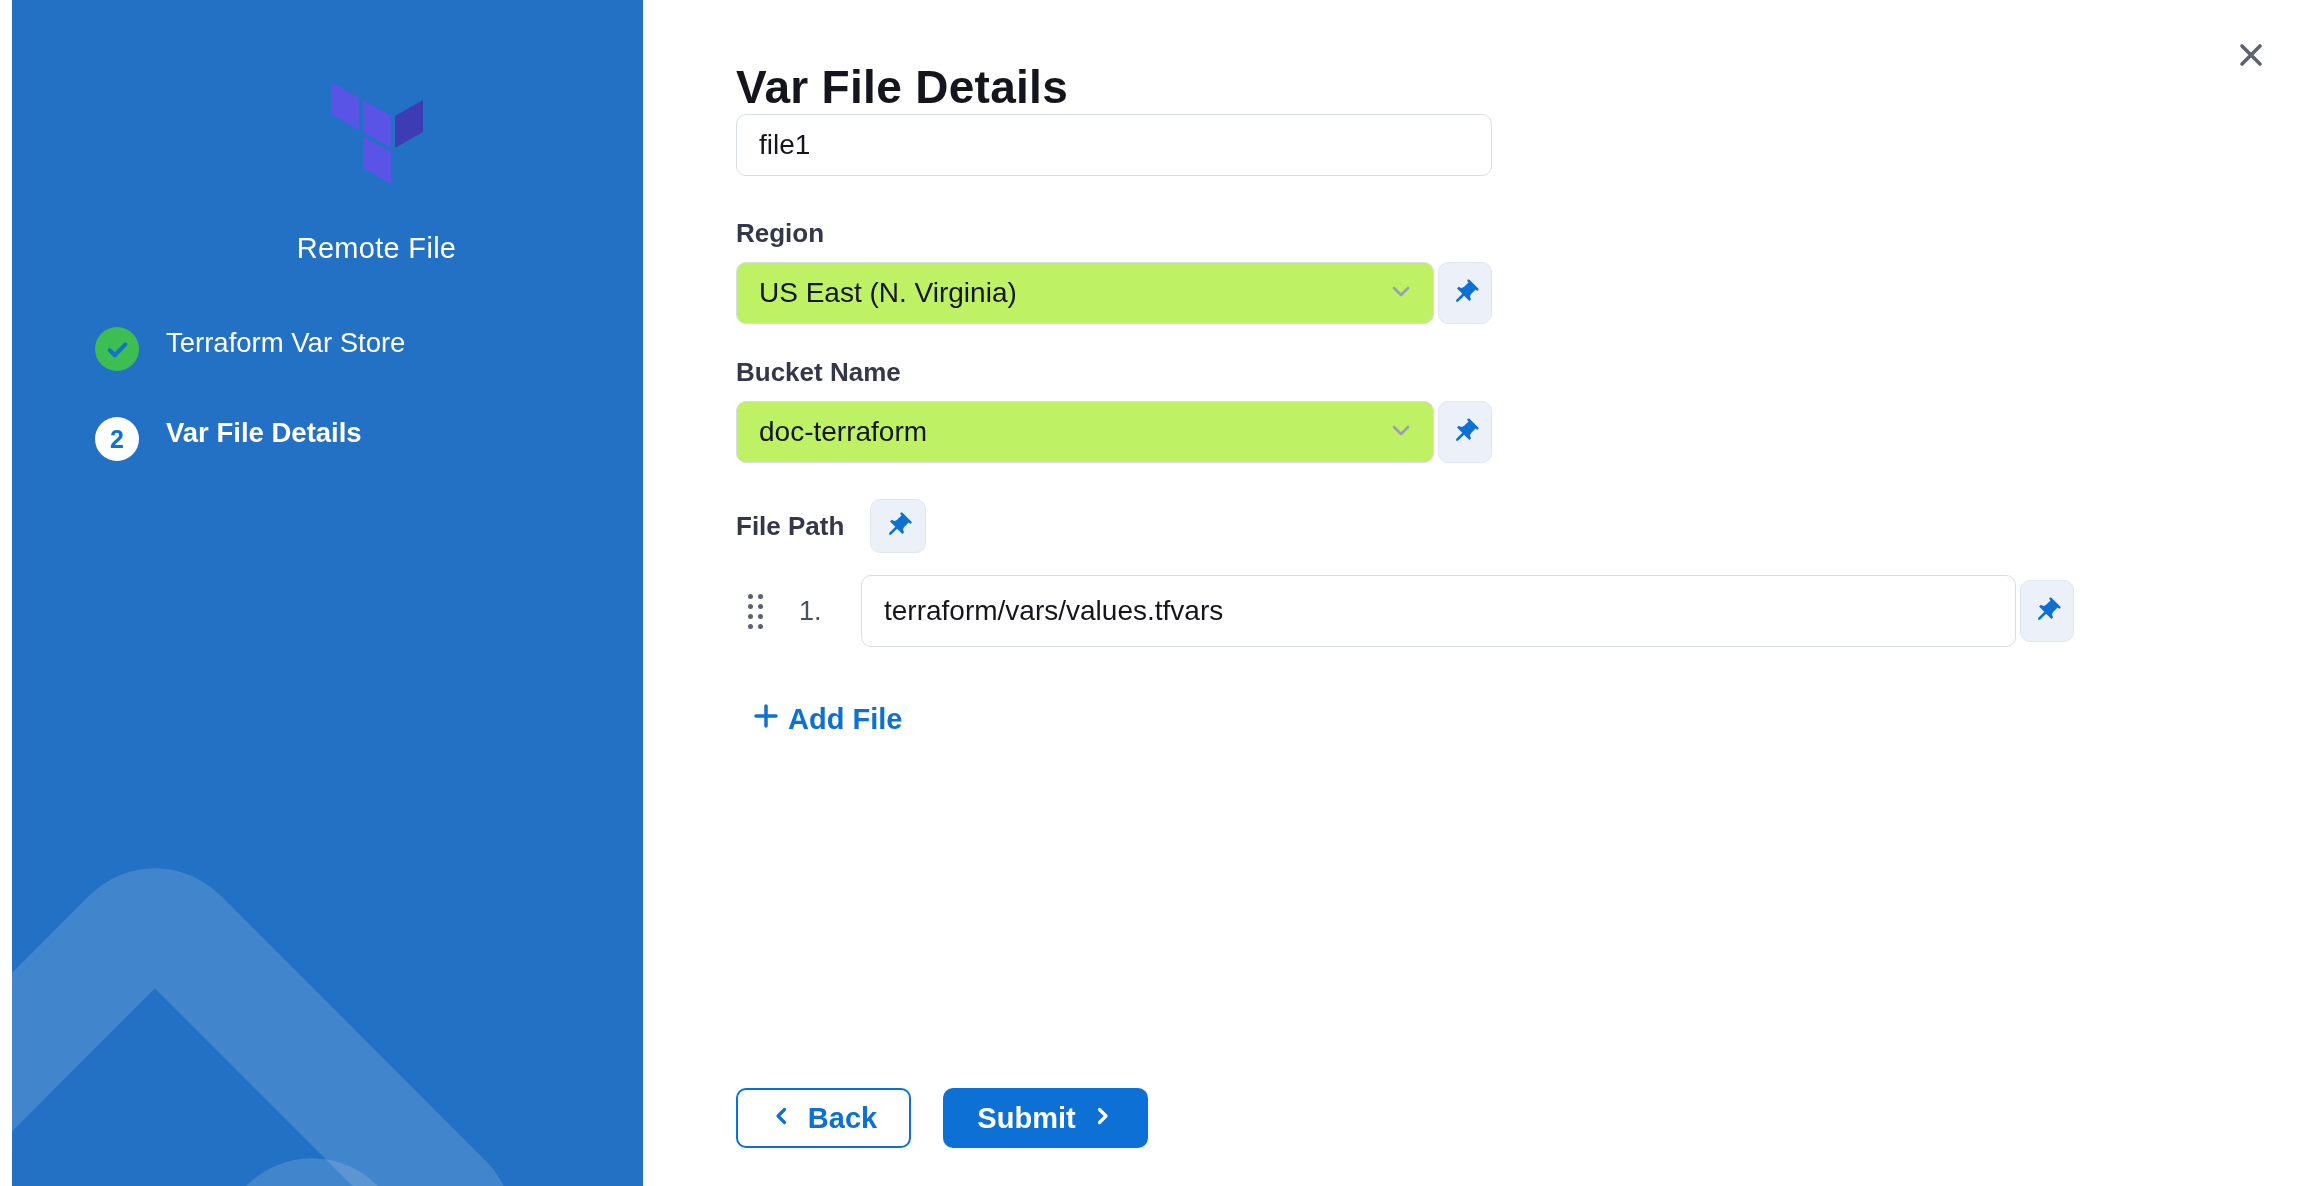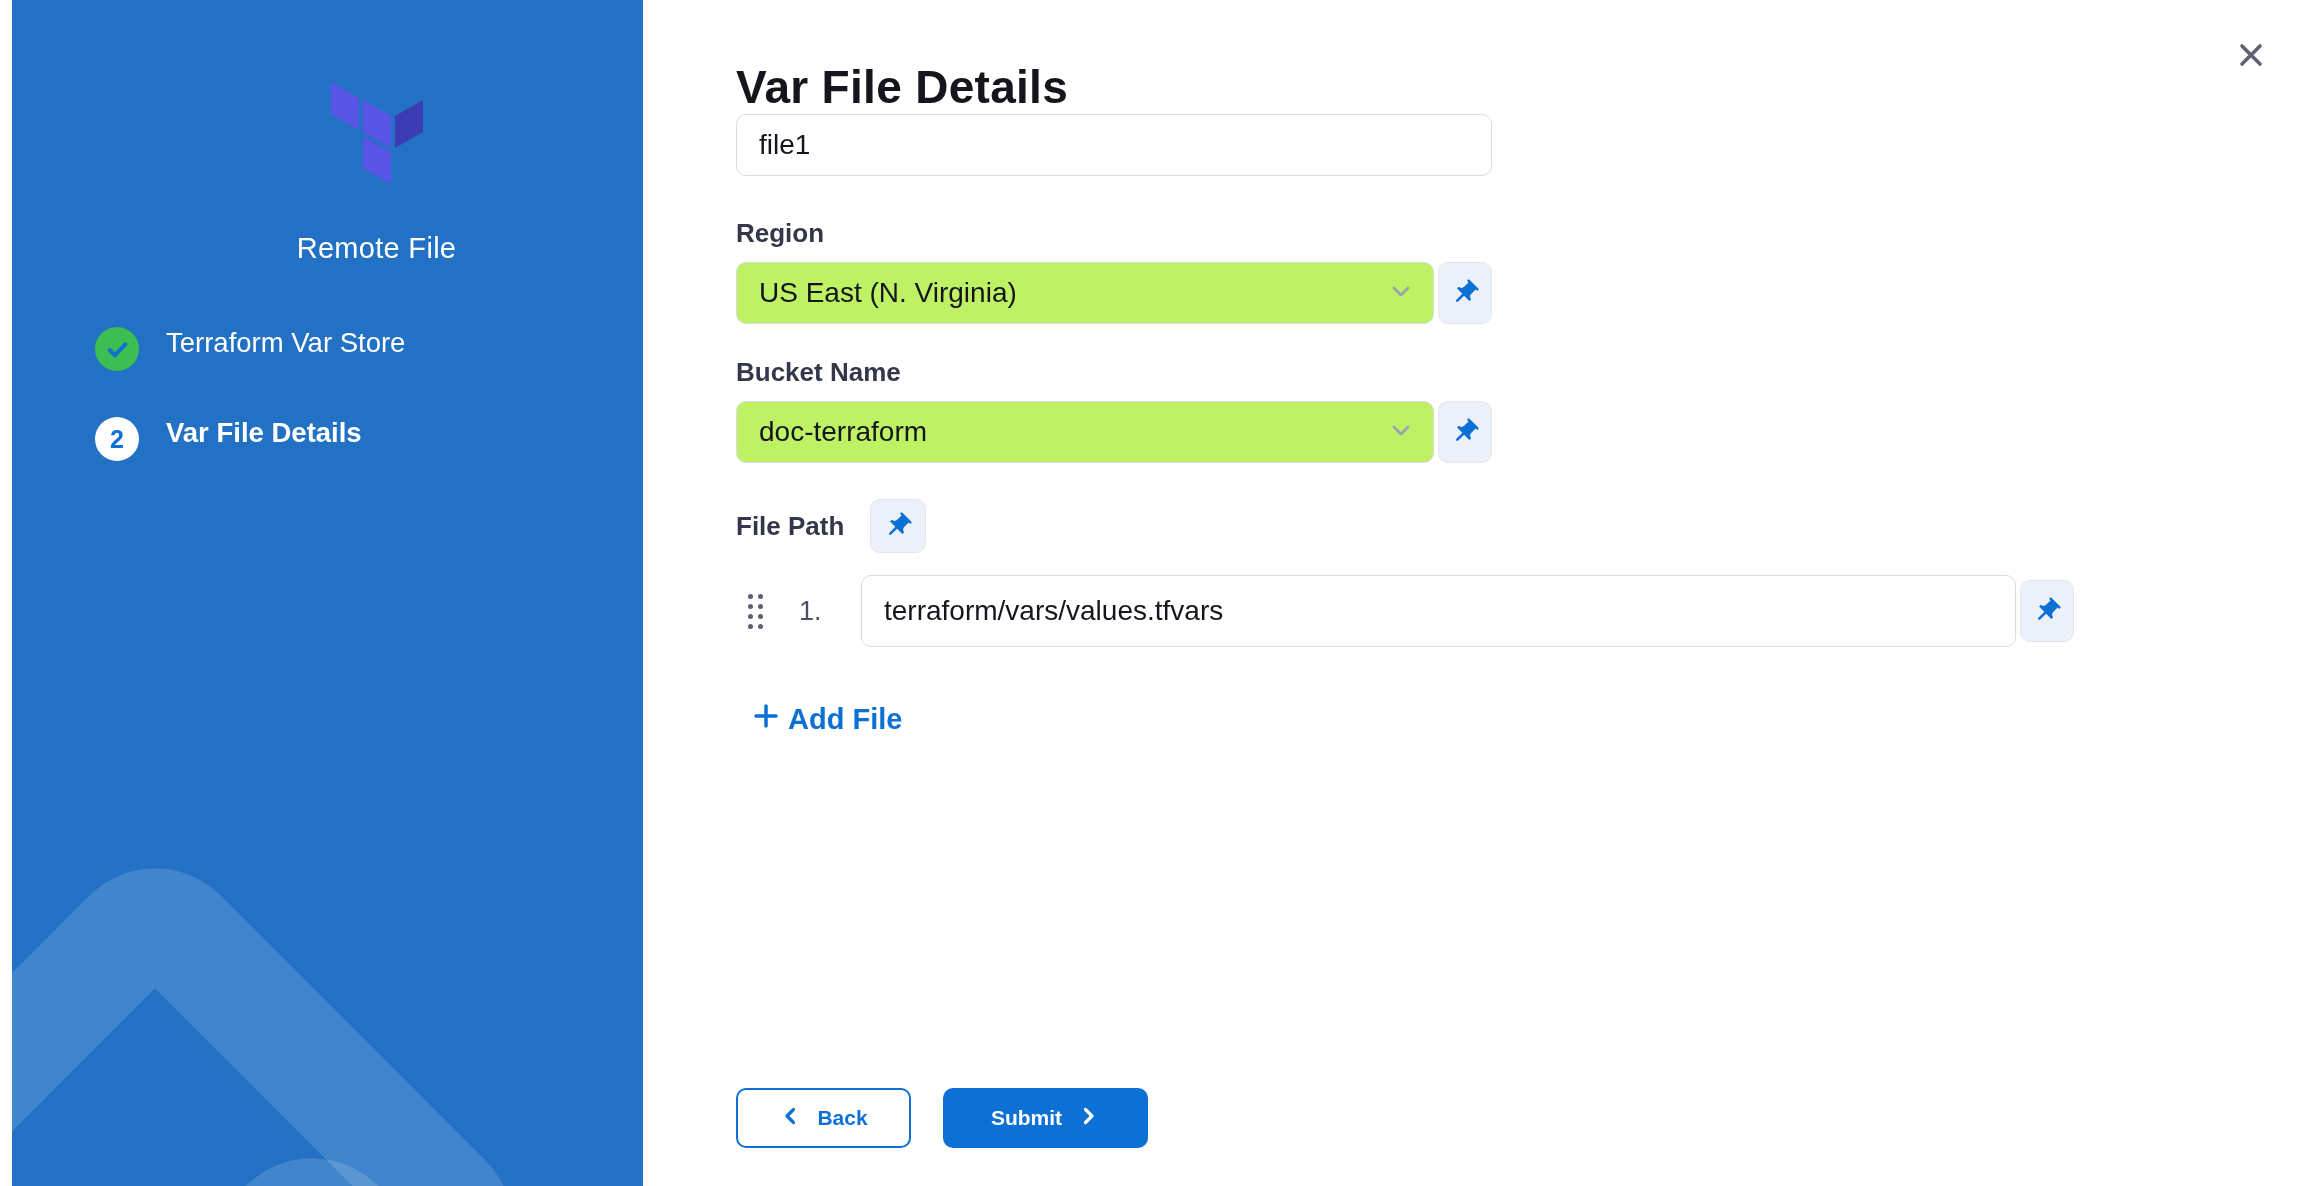--- a/index.html
+++ b/index.html
@@ -62,21 +62,21 @@
   .file-index { margin-left:36px; width:34px; font-size:27px; color:#4A5065; }
   .file-input { margin-left:28px; width:1155px; height:72px; }
   .file-row .pin-btn { margin-left:4px; }
 
   .add-file { margin-top:54px; margin-left:15px; display:inline-flex; align-items:center;
               gap:7px; background:none; border:none; cursor:pointer;
               color:#0C70D4; font-size:29px; font-weight:600;
               font-family:"Liberation Sans", sans-serif; }
 
   .footer-btns { position:absolute; left:93px; bottom:38px; display:flex; gap:32px; }
-  .btn { height:60px; border-radius:10px; font-size:21px; font-weight:700;
+  .btn { height:60px; border-radius:10px; font-size:29px; font-weight:700;
          display:inline-flex; align-items:center; justify-content:center; gap:14px;
          cursor:pointer; font-family:"Liberation Sans", sans-serif; }
   .btn-back { width:175px; background:#fff; border:2.5px solid #0C70D4; color:#0C70D4; }
   .btn-submit { width:205px; background:#0C70D4; border:none; color:#FFFFFF; }
 </style>
 </head>
 <body>
 
 <aside class="sidebar">
   <div class="wm wm1"></div>

